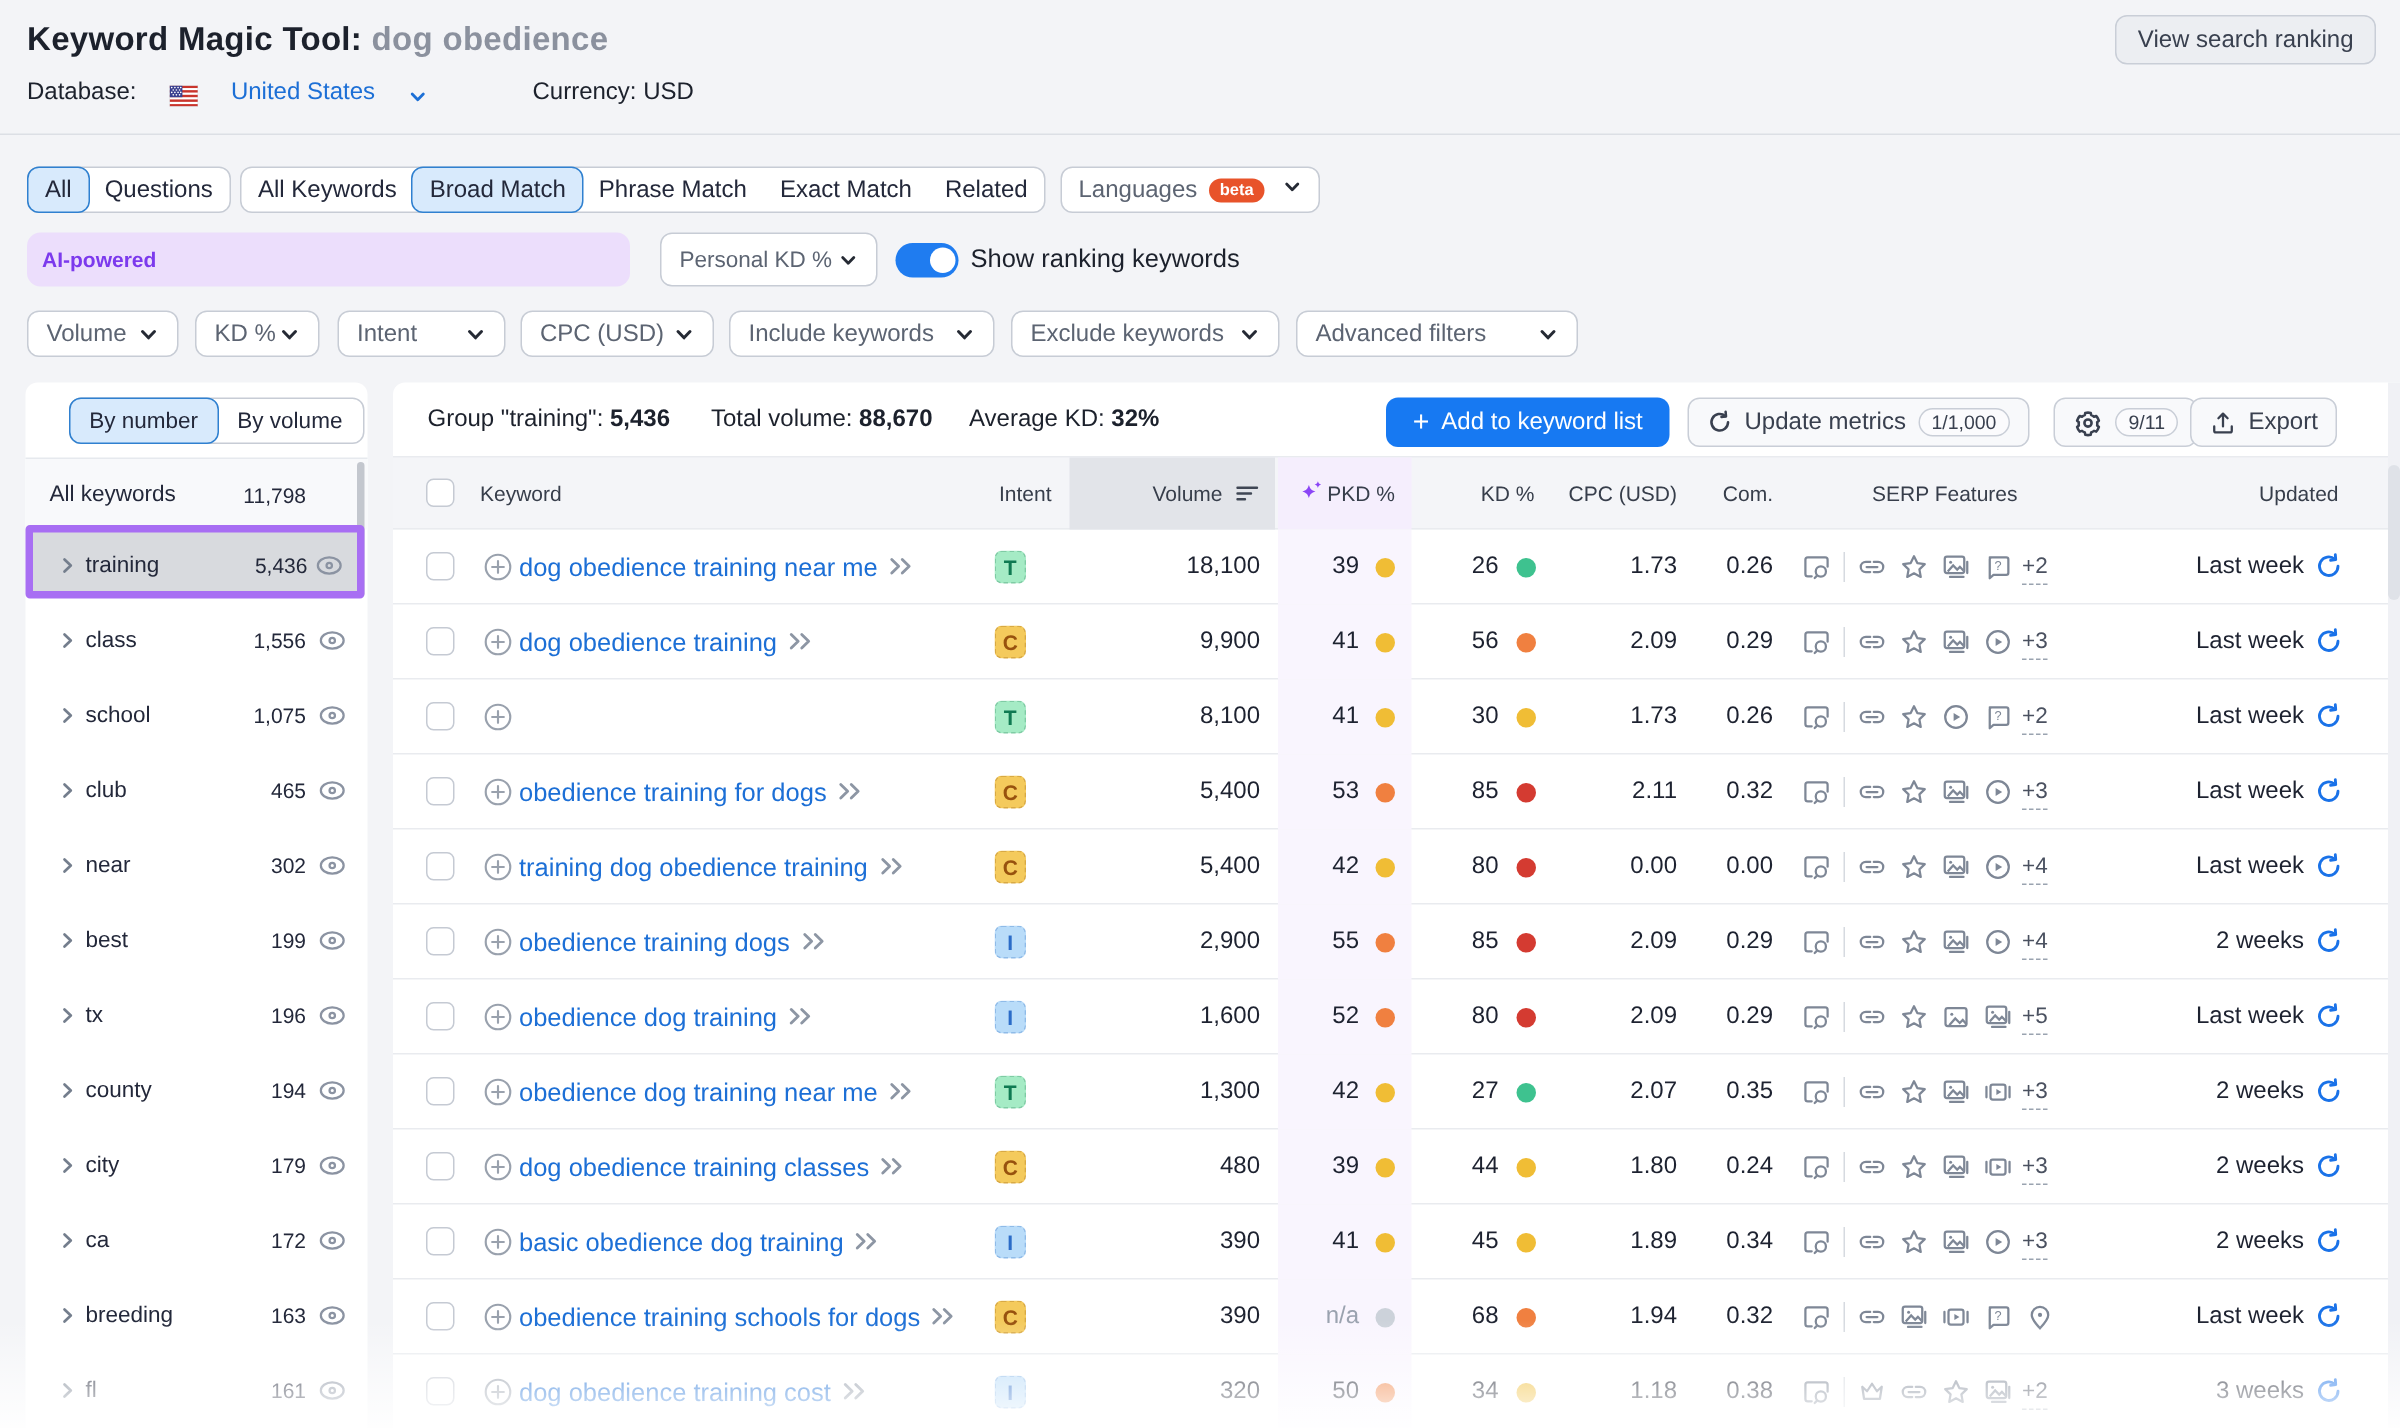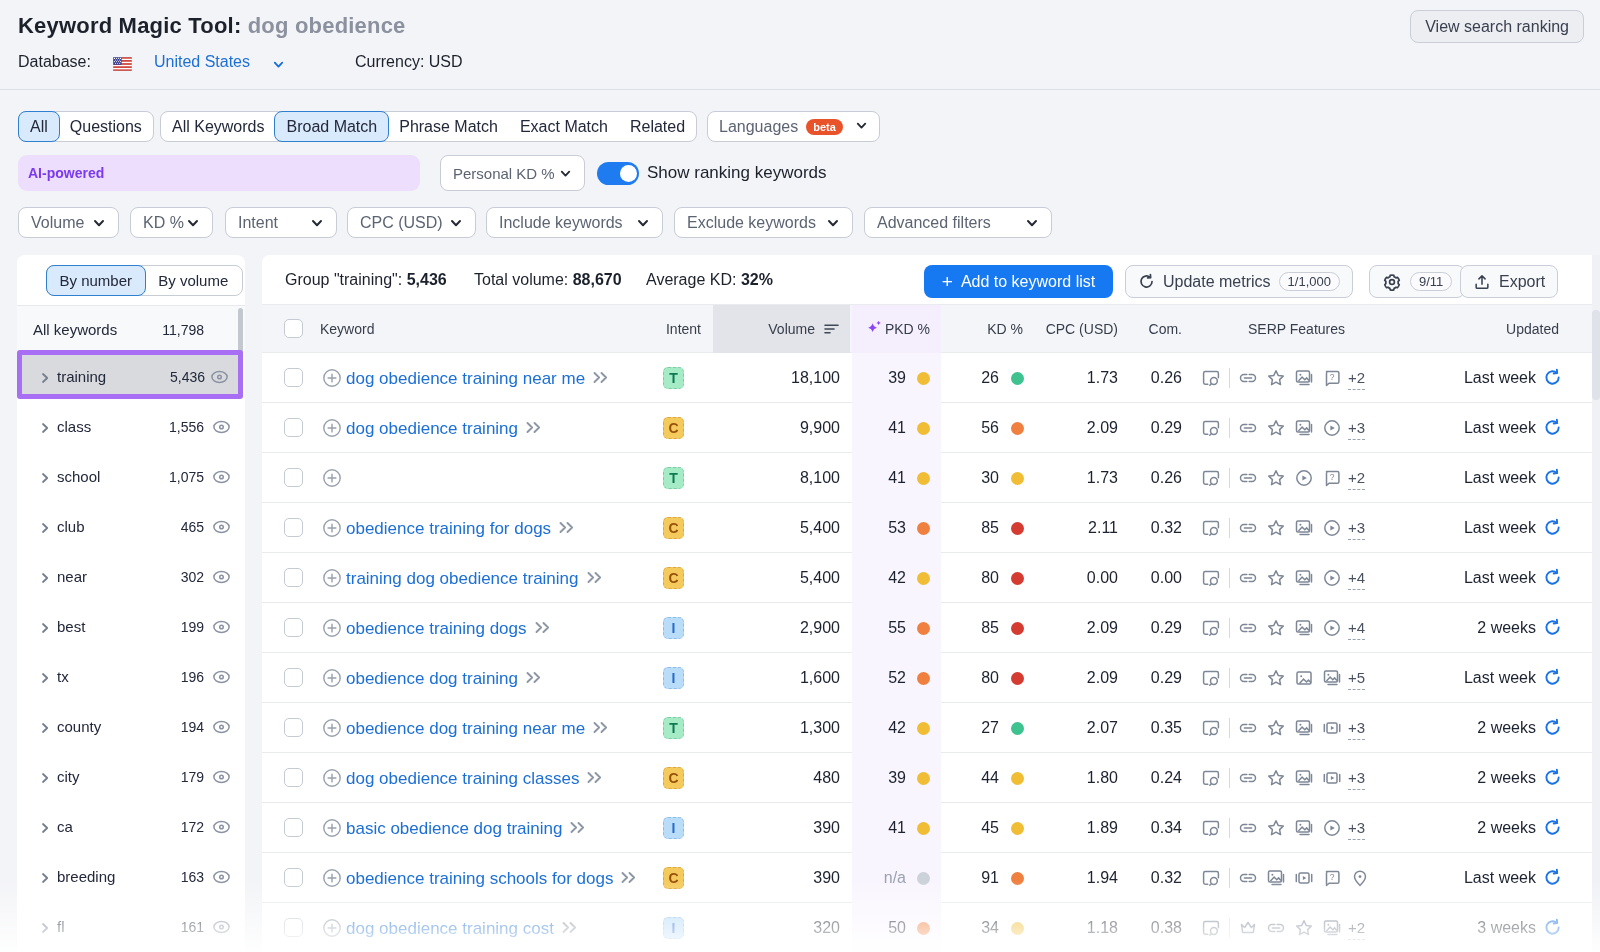--- a/index.html
+++ b/index.html
@@ -858,21 +858,21 @@
           <circle cx="10.5" cy="10.5" r="8.6"></circle>
           <path d="M10.5 6.4 v8.2 M6.4 10.5 h8.2" stroke-linecap="round"></path>
         </svg></span>
   <a class="kw" style="left:84px">obedience training schools for dogs<span class="dcv"><svg width="19" height="15" viewBox="0 0 19 15" fill="none" stroke="#8d96a4" stroke-width="1.9">
             <path d="M3.5 3 l4.6 4.5 -4.6 4.5 M10.5 3 l4.6 4.5 -4.6 4.5" stroke-linecap="round" stroke-linejoin="round"></path>
           </svg></span></a>
   <span class="badge" style="left:401px;background:#f4ca5c;color:#98520e;border:1px dashed #d8a944">C</span>
   <span class="num" style="left:451px;width:127px">390</span>
   <span class="num gray" style="left:570px;width:74px">n/a</span>
   <span class="dot" style="left:655px;background:#ccd2da"></span>
-  <span class="num" style="left:663px;width:74px">91</span>
+  <span class="num" style="left:663px;width:74px">68</span>
   <span class="dot" style="left:749px;background:#f08040"></span>
   <span class="num" style="left:776px;width:80px">1.94</span>
   <span class="num" style="left:860px;width:60px">0.32</span>
   <span class="si" style="left:939px"><svg width="20" height="20" viewBox="0 0 20 20" fill="none" stroke="#7e8796" stroke-width="1.5">
           <path d="M6.8 16.2 H4.2 a1.6 1.6 0 0 1 -1.6-1.6 V5.2 a1.6 1.6 0 0 1 1.6-1.6 h11.6 a1.6 1.6 0 0 1 1.6 1.6 v4.6" stroke-linecap="round"></path>
           <circle cx="12.9" cy="13" r="3.4"></circle>
           <path d="M10.2 15.9 l-1.4 1.4" stroke-linecap="round"></path>
         </svg></span>
       <span class="sep" style="left:967px"></span>
       <span class="si" style="left:976px"><svg width="20" height="20" viewBox="0 0 20 20" fill="none" stroke="#7e8796" stroke-width="1.5">

